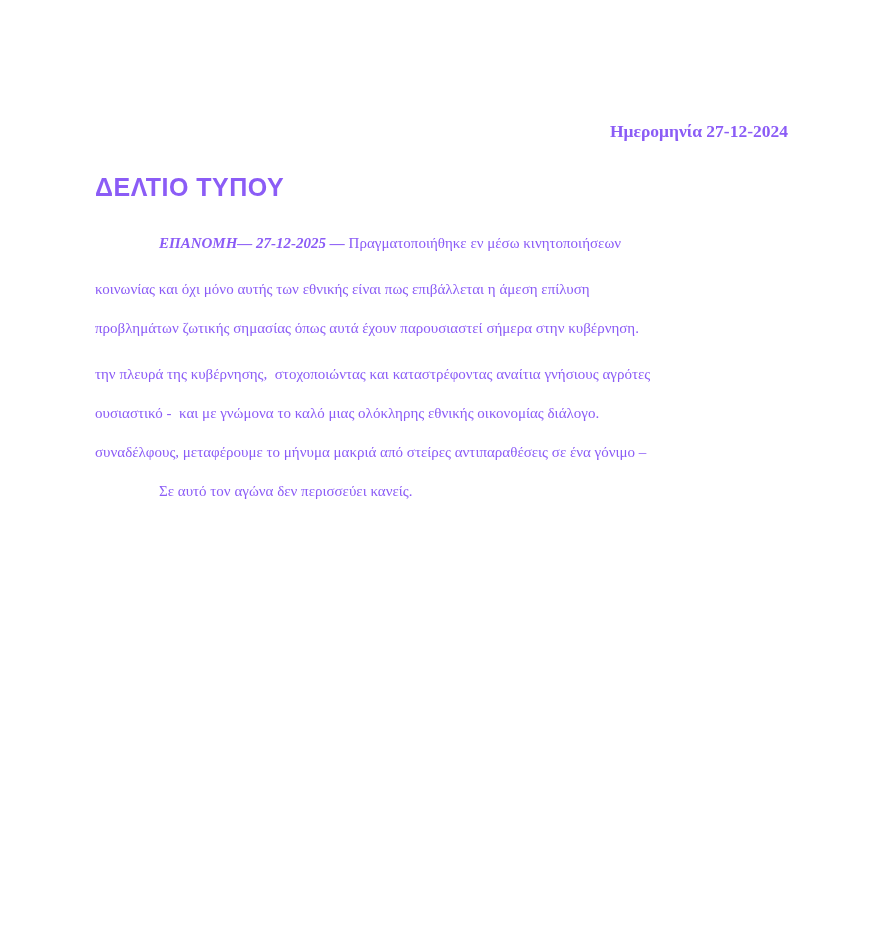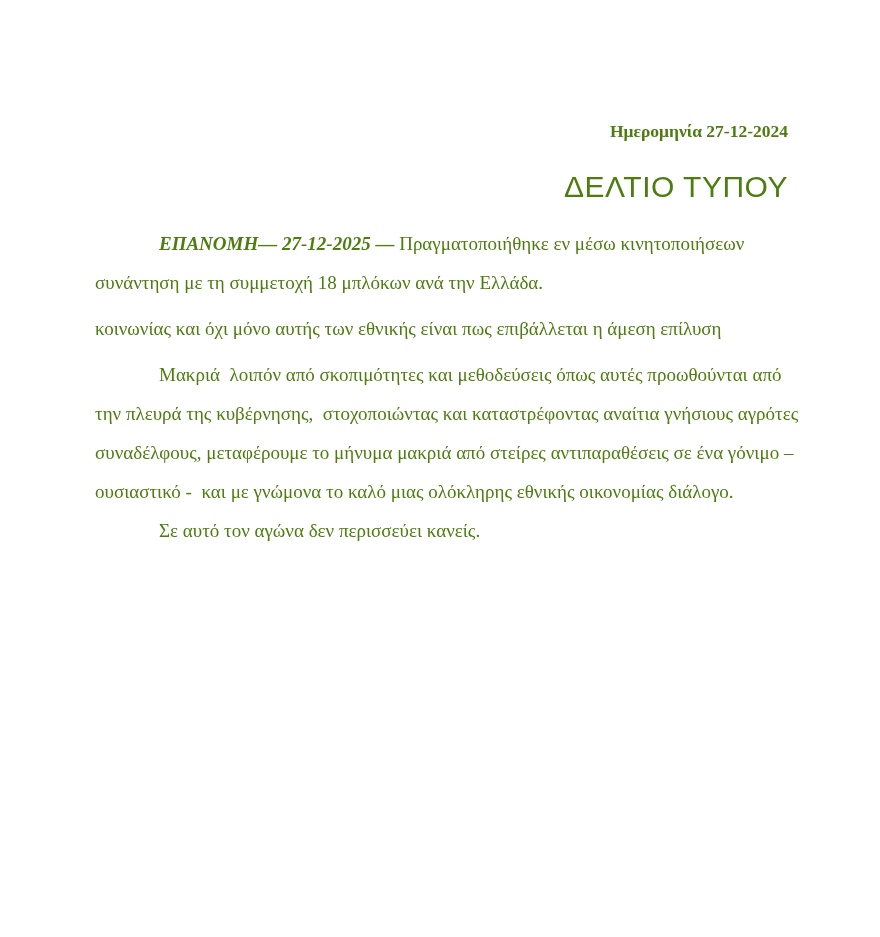--- a/index.html
+++ b/index.html
@@ -6,46 +6,46 @@
     margin: 0;
     padding: 0;
     background: #ffffff;
   }
   .page {
     position: relative;
     width: 880px;
     height: 937px;
     box-sizing: border-box;
     background: #ffffff;
-    color: #4d7c0f;
+    color: #8b5cf6;
     padding: 120px 92px 0 95px;
     overflow: hidden;
     font-family: "Liberation Serif", "DejaVu Serif", serif;
   }
   .date-line {
     text-align: right;
     font-family: "Liberation Serif", "DejaVu Serif", serif;
     font-weight: bold;
     font-size: 17.5px;
     line-height: 22px;
     white-space: pre;
   }
   .doc-title {
     margin: 31px 0 0 0;
-    text-align: right;
+    text-align: left;
     font-family: "Liberation Sans", "DejaVu Sans", sans-serif;
-    font-weight: normal;
-    font-size: 30px;
+    font-weight: bold;
+    font-size: 25px;
     line-height: 28px;
     letter-spacing: 0.5px;
     white-space: pre;
   }
   .doc-body {
     margin-top: 23px;
-    font-size: 19px;
+    font-size: 15px;
   }
   .para {
     margin: 7px 0 0 0;
     padding: 0;
   }
   .para.tight {
     margin-top: 0;
   }
   .line {
     display: block;
@@ -66,35 +66,34 @@
 <div class="page">
 
   <div class="date-line">Ημερομηνία 27-12-2024</div>
 
   <h1 class="doc-title">ΔΕΛΤΙΟ ΤΥΠΟΥ</h1>
 
   <div class="doc-body">
 
     <p class="para">
       <span class="line first"><span class="lead">ΕΠΑΝΟΜΗ— 27-12-2025 — </span><span>Πραγματοποιήθηκε εν μέσω κινητοποιήσεων</span></span>
-      <span class="line">συνάντηση με τη συμμετοχή 18 μπλόκων ανά την Ελλάδα.</span>
     </p>
 
     <p class="para">
       <span class="line">κοινωνίας και όχι μόνο αυτής των εθνικής είναι πως επιβάλλεται η άμεση επίλυση</span>
+      <span class="line">προβλημάτων ζωτικής σημασίας όπως αυτά έχουν παρουσιαστεί σήμερα στην κυβέρνηση.</span>
     </p>
 
     <p class="para">
     </p>
 
     <p class="para">
-      <span class="line first">Μακριά  λοιπόν από σκοπιμότητες και μεθοδεύσεις όπως αυτές προωθούνται από</span>
       <span class="line">την πλευρά της κυβέρνησης,  στοχοποιώντας και καταστρέφοντας αναίτια γνήσιους αγρότες</span>
+      <span class="line">ουσιαστικό -  και με γνώμονα το καλό μιας ολόκληρης εθνικής οικονομίας διάλογο.</span>
       <span class="line">συναδέλφους, μεταφέρουμε το μήνυμα μακριά από στείρες αντιπαραθέσεις σε ένα γόνιμο –</span>
-      <span class="line">ουσιαστικό -  και με γνώμονα το καλό μιας ολόκληρης εθνικής οικονομίας διάλογο.</span>
     </p>
 
     <p class="para tight">
       <span class="line first">Σε αυτό τον αγώνα δεν περισσεύει κανείς.</span>
     </p>
 
     <p class="para">
     </p>
 
   </div>

